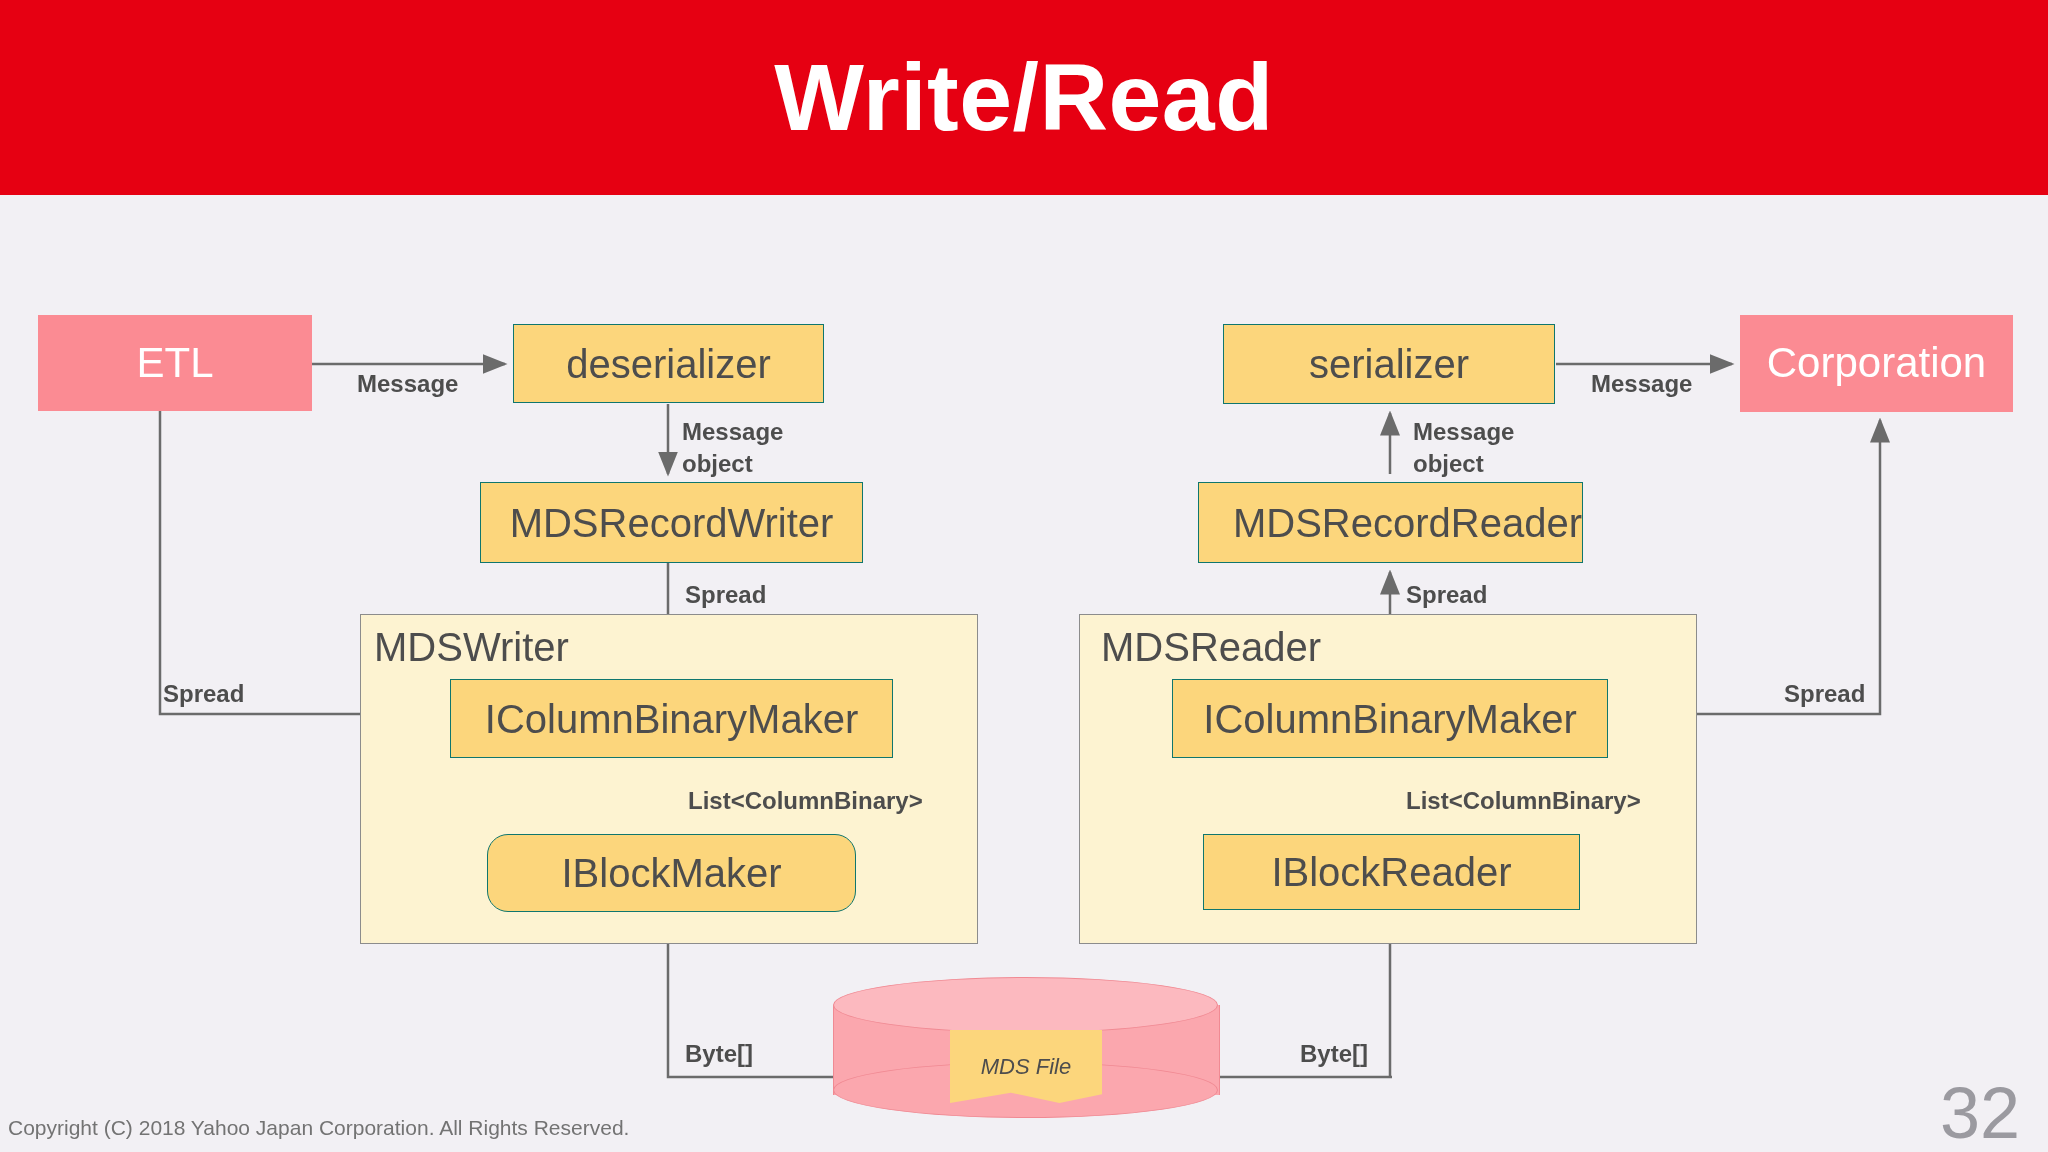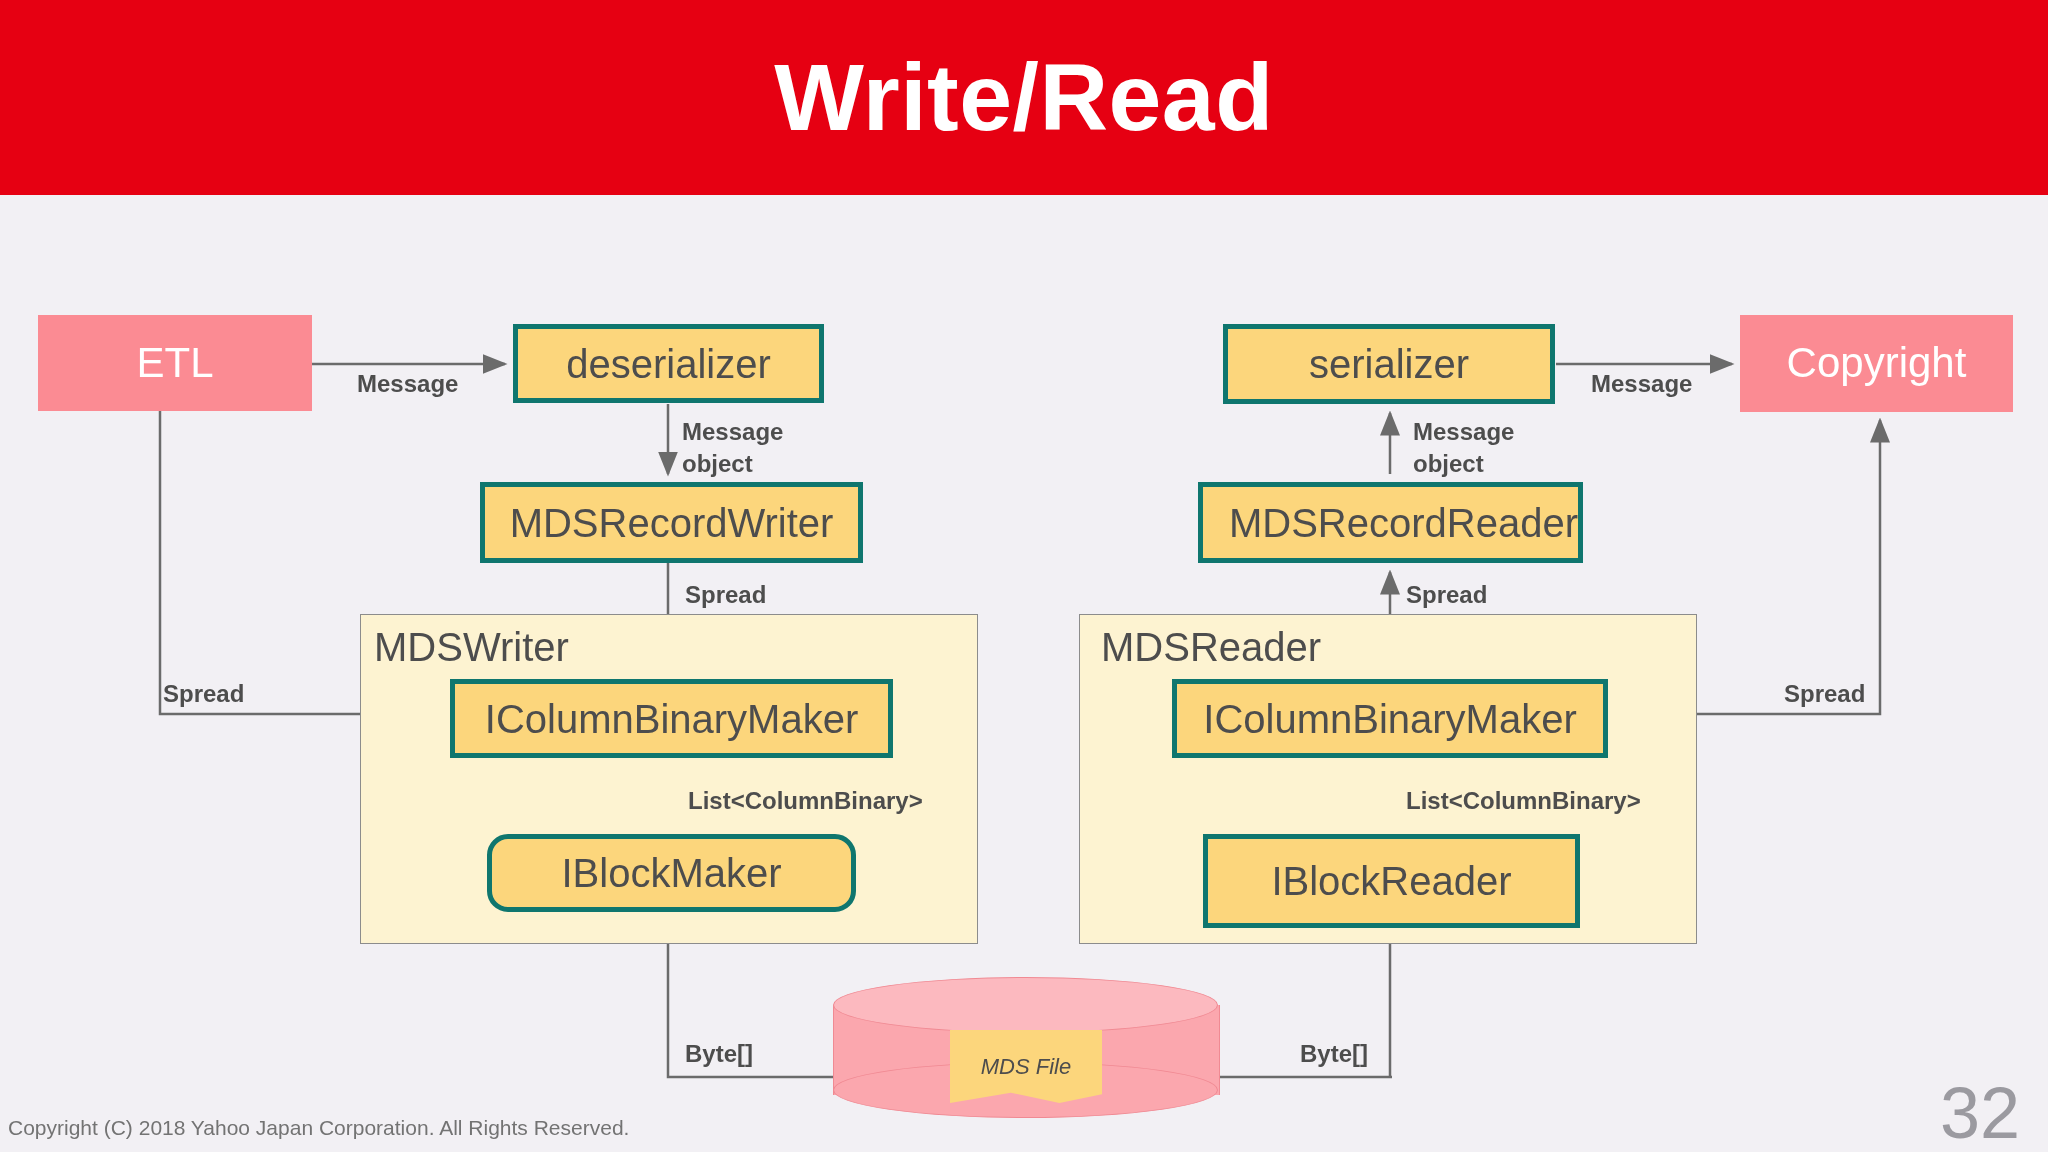--- a/index.html
+++ b/index.html
@@ -50,21 +50,21 @@
     line-height: 1.05;
   }
   .node-pink {
     background: #fb8b93;
     color: #ffffff;
     font-size: 42px;
     font-weight: 400;
   }
   .node-yellow {
     background: #fcd67c;
-    border: 5px solid #0f766e;
+    border: 1px solid #0f766e;
     color: #4d4d4d;
     font-size: 40px;
     font-weight: 400;
   }
   .container-box {
     position: absolute;
     box-sizing: border-box;
     background: #fdf3d1;
     border: 1px solid #8c8c8c;
   }
@@ -237,35 +237,35 @@
   <div class="edge-label" style="left:685px; top:580px;">Spread</div>
   <div class="edge-label" style="left:163px; top:679px;">Spread</div>
   <div class="edge-label" style="left:688px; top:786px;">List&lt;ColumnBinary&gt;</div>
   <div class="edge-label" style="left:685px; top:1039px;">Byte[]</div>
 
   <div class="node node-yellow" style="left:1223px; top:324px; width:332px; height:80px;">
     <span>serializer</span>
   </div>
 
   <div class="node node-pink" style="left:1740px; top:315px; width:273px; height:97px;">
-    <span>Copyright</span>
+    <span>Corporation</span>
   </div>
 
   <div class="node node-yellow" style="left:1198px; top:482px; width:385px; height:81px;justify-content:flex-end;">
     <span>MDSRecordReader</span>
   </div>
 
   <div class="container-box" style="left:1079px; top:614px; width:618px; height:330px;"></div>
   <div class="container-label" style="left:1089px; top:625px;margin-left:12px;">MDSReader</div>
 
   <div class="node node-yellow" style="left:1172px; top:679px; width:436px; height:79px;">
     <span>IColumnBinaryMaker</span>
   </div>
 
-  <div class="node node-yellow" style="left:1203px; top:834px; width:377px; height:94px;">
+  <div class="node node-yellow" style="left:1203px; top:834px; width:377px; height:76px;">
     <span>IBlockReader</span>
   </div>
 
   <div class="edge-label" style="left:1591px; top:369px;">Message</div>
   <div class="edge-label" style="left:1413px; top:417px;">Message</div>
   <div class="edge-label" style="left:1413px; top:449px;">object</div>
   <div class="edge-label" style="left:1406px; top:580px;">Spread</div>
   <div class="edge-label" style="left:1784px; top:679px;">Spread</div>
   <div class="edge-label" style="left:1406px; top:786px;">List&lt;ColumnBinary&gt;</div>
   <div class="edge-label" style="left:1300px; top:1039px;">Byte[]</div>

